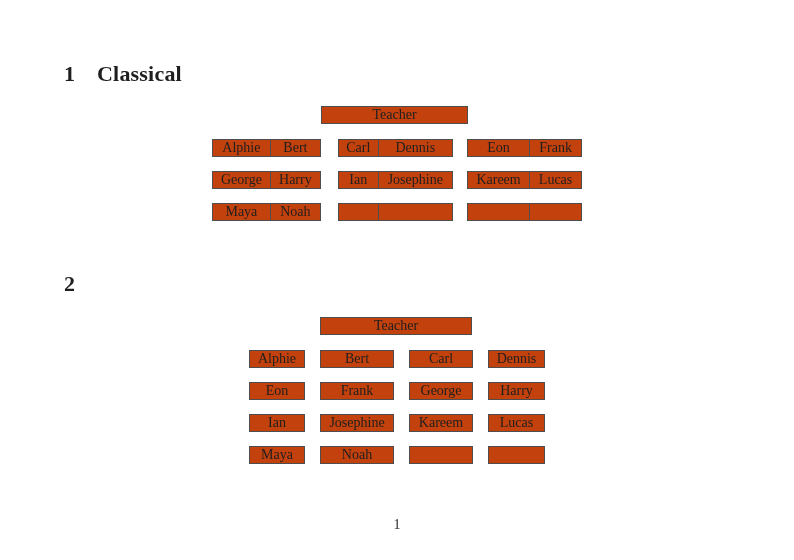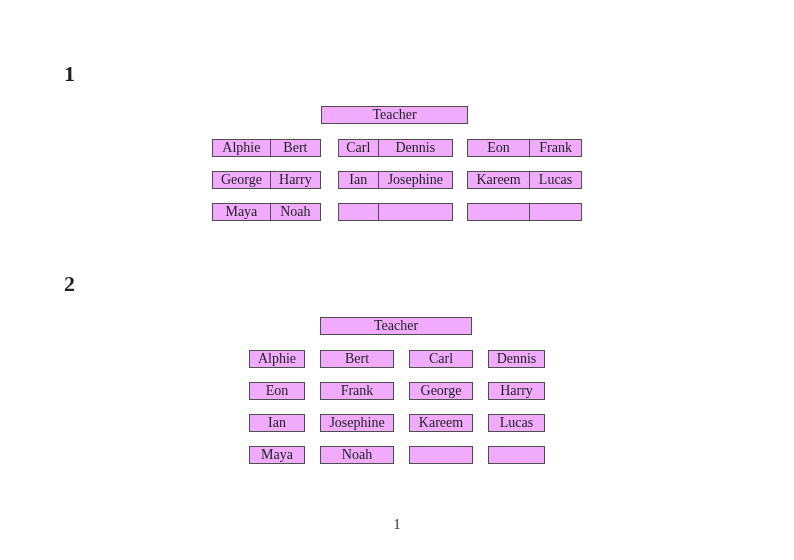--- a/index.html
+++ b/index.html
@@ -24,21 +24,21 @@
     font-weight: bold;
     line-height: 24px;
     letter-spacing: 0.2px;
   }
   .heading .sec-num { width: 33px; }
   .box {
     position: absolute;
     height: 18px;
     box-sizing: border-box;
     border: 1px solid #4e4e4e;
-    background: #f0abfc;
+    background: #c2410c;
     display: flex;
     align-items: center;
     font-size: 14px;
     line-height: 16px;
   }
   .box .cell {
     box-sizing: border-box;
     height: 100%;
     display: flex;
     align-items: center;
@@ -58,20 +58,21 @@
     color: #2a2a2a;
   }
 </style>
 </head>
 <body>
 
 <div class="page">
 
   <div class="heading" style="top:62px">
     <span class="sec-num">1</span>
+    <span class="sec-title">Classical</span>
   </div>
 
   <div class="box single" style="left:321px;top:106px;width:147px">
     <span>Teacher</span>
   </div>
 
   <div class="box" style="left:212px;top:139px;width:109px">
     <span class="cell cell-l" style="width:54%">Alphie</span>
     <span class="cell cell-r">Bert</span>
   </div>

